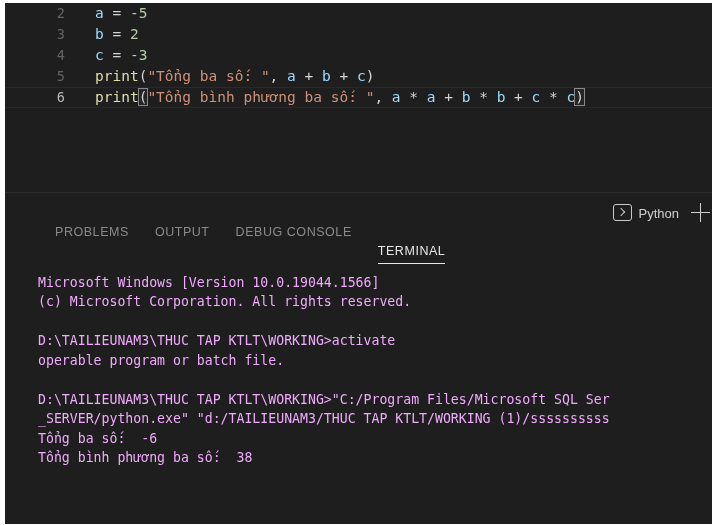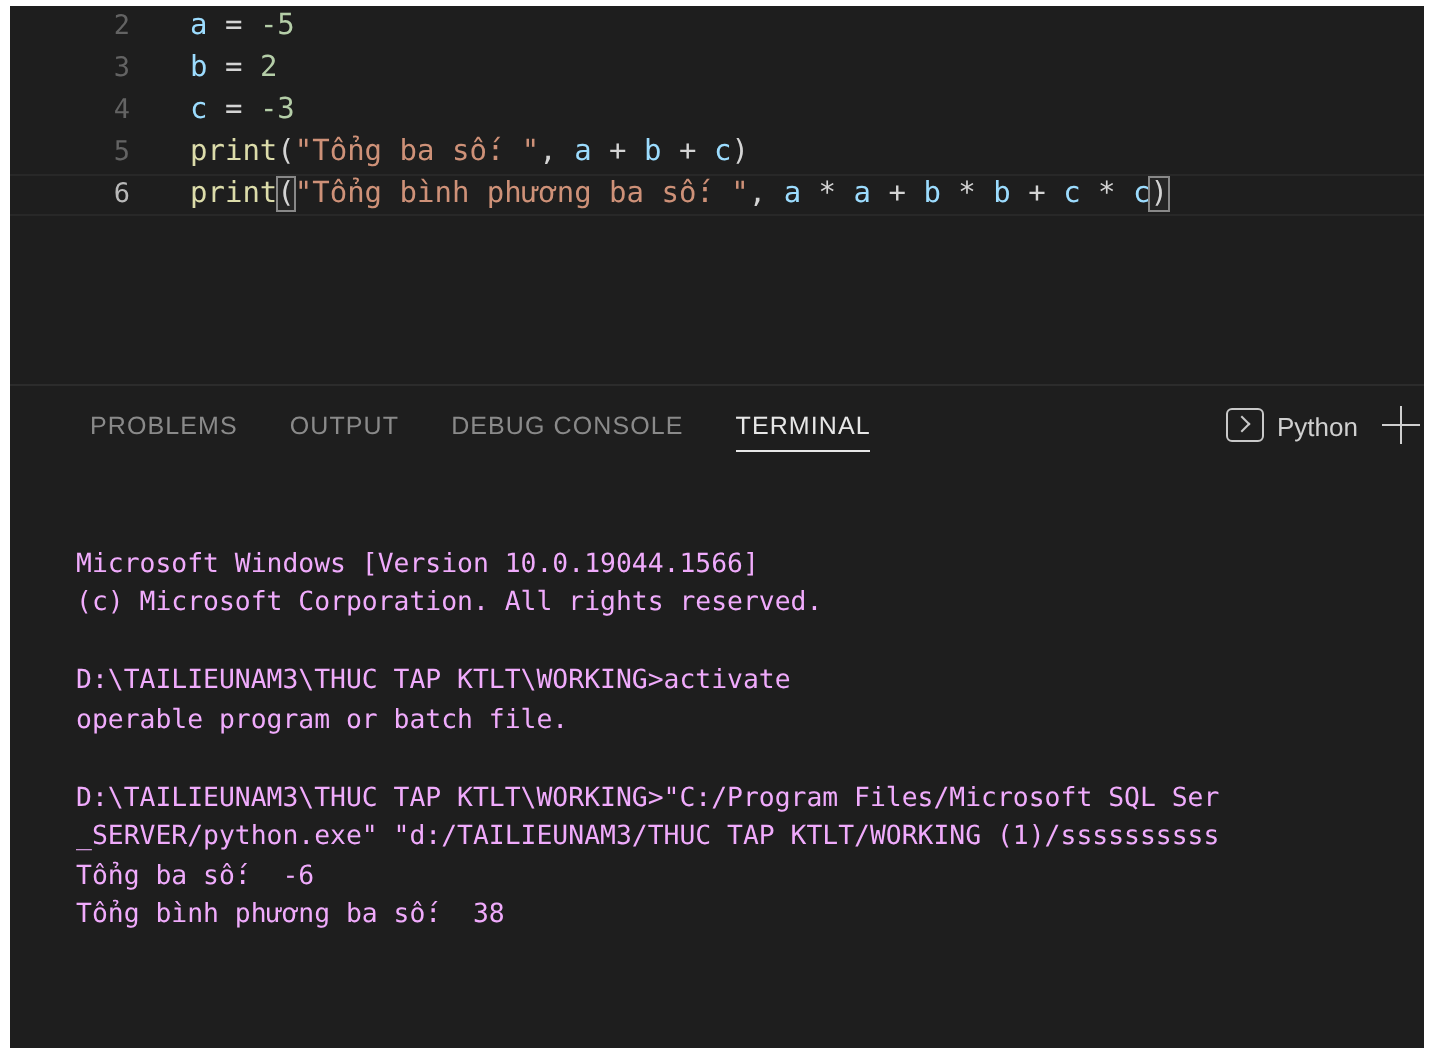--- a/index.html
+++ b/index.html
@@ -101,38 +101,39 @@
   }
 
   #panel-header {
     position: relative;
     height: 42px;
     width: 707px;
   }
 
   #panel-tabs {
     position: absolute;
-    left: 40px;
+    left: 50px;
     top: 13px;
     display: flex;
     align-items: center;
   }
   .panel-tab {
     position: relative;
     font-family: "Liberation Sans", sans-serif;
     font-size: 12.5px;
     letter-spacing: 0.55px;
     color: #8a8a8a;
     margin-right: 26px;
     padding-bottom: 6px;
     cursor: pointer;
     white-space: nowrap;
   }
   .panel-tab.active {
     color: #e7e7e7;
+    margin-top: 38px;
   }
   .panel-tab.active::after {
     content: "";
     position: absolute;
     left: 0;
     right: 0;
     bottom: 0;
     height: 1px;
     background: #e7e7e7;
   }

